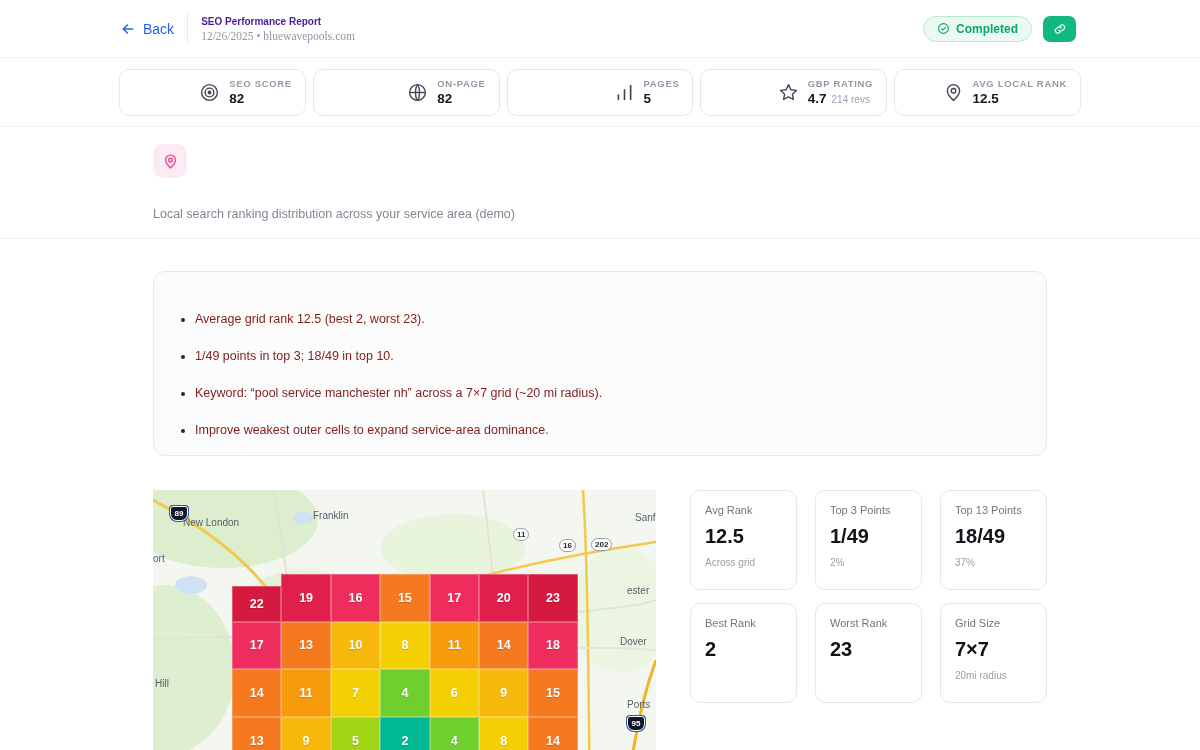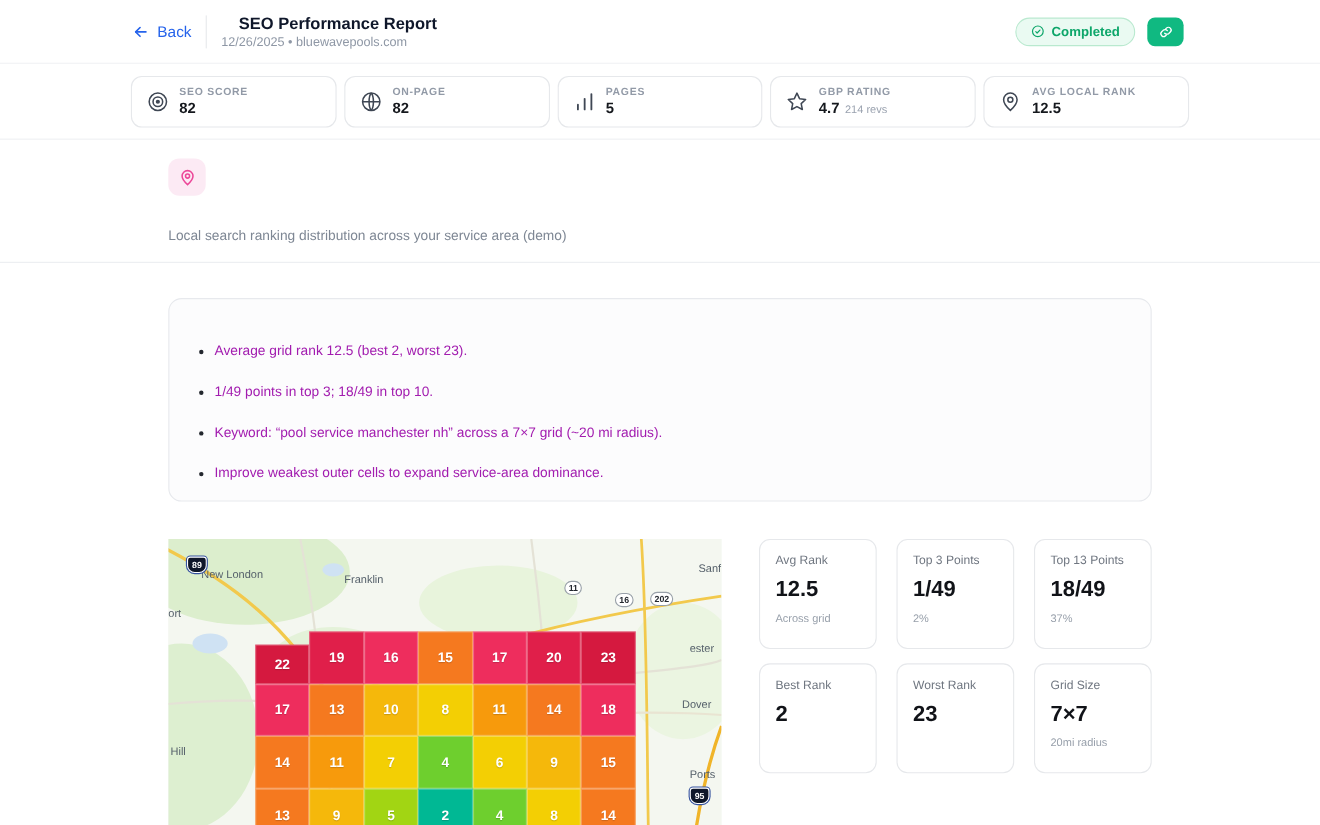--- a/index.html
+++ b/index.html
@@ -9,36 +9,36 @@
 
   
   .topbar { height:58px; border-bottom:1px solid #f1f2f4; display:flex;
     align-items:center; justify-content:space-between; padding:0 124px 0 120px; }
   .tb-left { display:flex; align-items:center; gap:13px; }
   .back-btn { display:flex; align-items:center; gap:7px; color:#2563eb;
     font-size:14px; font-weight:400; background:none; border:none; cursor:pointer;
     font-family:inherit; }
   .back-btn svg { width:16px; height:16px; }
   .v-divider { width:1px; height:30px; background:#e7e9ec; }
-  .tb-title { font-size:15px; font-weight:700; color:#0f172a;margin-left:16px; }
-  .tb-meta { font-size:11.5px; color:#8e97a5; margin-top:3px; }
+  .tb-title { font-size:10px; font-weight:700; color:#4c1d95; }
+  .tb-meta { font-size:11.5px; color:#8e97a5; margin-top:3px;font-family:Liberation Serif, serif; }
   .tb-right { display:flex; align-items:center; gap:11px; }
   .status-badge { display:inline-flex; align-items:center; gap:6px; height:26px;
     padding:0 13px; border-radius:999px; background:#eafaf2; border:1px solid #b9e9cf;
     color:#0da66a; font-size:12px; font-weight:700; }
   .status-badge svg { width:13px; height:13px; }
   .link-btn { width:33px; height:26px; border-radius:7px; background:#10b981;
     border:none; display:flex; align-items:center; justify-content:center; cursor:pointer; }
   .link-btn svg { width:14px; height:14px; }
 
   
   .stats-bar { height:69px; display:flex; align-items:center; gap:7px;
     padding:0 119px; border-bottom:1px solid #eef0f2; }
   .stat-card { flex:1; height:47px; border:1px solid #e6e8eb; border-radius:10px;
-    background:#fff; display:flex; align-items:center; gap:9px; padding:0 13px; }
+    background:#fff; display:flex; align-items:center; gap:9px; padding:0 13px;justify-content:flex-end; }
   .stat-icon { width:21px; height:21px; color:#3f4754; flex:none; display:flex; }
   .stat-icon svg { width:100%; height:100%; }
   .stat-label { font-size:9.5px; font-weight:700; letter-spacing:0.07em; color:#929aa7; }
   .stat-value-row { display:flex; align-items:baseline; gap:5px; margin-top:2px; }
   .stat-value { font-size:13.5px; font-weight:700; color:#15181d; }
   .stat-sub { font-size:10px; color:#9aa2af; }
 
   
   .main { padding:17px 153px 0; }
   .section-head { display:flex; align-items:center; gap:13px; }
@@ -47,21 +47,21 @@
   .section-icon svg { width:17px; height:17px; }
   .section-title { font-size:17.5px; font-weight:700; color:#101114; }
   .section-sub { margin-top:29px; font-size:12.5px; color:#7e8794; }
   .full-divider { height:1px; background:#eceef1; margin-top:17px; }
 
   
   .overview-card { margin:32px 153px 0; border:1px solid #e7e9ed; border-radius:12px;
     background:#fcfcfd; padding:17px 21px 7px; }
   .ov-title { font-size:13.5px; font-weight:700; color:#17191d; }
   .ov-list { margin:13px 0 0; padding-left:20px; list-style:disc; }
-  .ov-bullet { font-size:12.5px; color:#a21caf; margin-bottom:11px;margin-top:23px; }
+  .ov-bullet { font-size:12.5px; color:#7f1d1d; margin-bottom:11px;margin-top:23px; }
   .ov-bullet::marker { color:#23272e; }
 
   
   .content-row { margin:34px 153px 0; display:flex; gap:34px; }
   .map-container { position:relative; width:503px; height:560px; overflow:hidden;
     flex:none; background:#f4f7f0; }
   .map-svg { position:absolute; inset:0; }
   .map-overlay { position:absolute; inset:0; }
   .map-label { position:absolute; font-size:10px; color:#55606a; white-space:nowrap; }
   .badge-route { position:absolute; min-width:16px; height:13px; padding:0 3px;
@@ -250,21 +250,21 @@
         <path d="M330 0 C350 150 360 350 340 560" stroke="#e4e2d6" stroke-width="2" fill="none"></path>
         <path d="M-10 5 C60 40 110 80 150 150" stroke="#f2c94c" stroke-width="3" fill="none"></path>
         <path d="M150 150 C250 100 380 70 503 52" stroke="#f2c94c" stroke-width="2.5" fill="none"></path>
         <path d="M430 0 C440 150 430 350 450 560" stroke="#f2c94c" stroke-width="2.5" fill="none"></path>
         <path d="M503 170 C470 260 458 420 480 560" stroke="#f0b429" stroke-width="3" fill="none"></path>
         <path d="M0 278 C150 268 300 292 503 276" stroke="#f2c94c" stroke-width="2.5" fill="none"></path>
         <path d="M150 150 C260 170 400 152 503 160" stroke="#e9e4d2" stroke-width="2" fill="none"></path>
       </svg>
       <div class="map-overlay">
           <span class="map-label" style="left: 30px; top: 27px;">New London</span>
-          <span class="map-label" style="left: 160px; top: 32px;">Franklin</span>
+          <span class="map-label" style="left: 160px; top: 20px;">Franklin</span>
           <span class="map-label" style="left: 482px; top: 22px;">Sanf</span>
           <span class="map-label" style="left: 474px; top: 95px;">ester</span>
           <span class="map-label" style="left: 449px; top: 146px; padding-left: 18px;">Dover</span>
           <span class="map-label" style="left: 474px; top: 209px;">Ports</span>
           <span class="map-label" style="left: 458px; top: 260px;">xeter</span>
           <span class="map-label" style="left: 2px; top: 188px;">Hill</span>
           <span class="map-label" style="left: 0px; top: 63px;">ort</span>
           <span class="badge-interstate" style="left: 17px; top: 16px;">89</span>
           <span class="badge-route" style="left: 360px; top: 38px;">11</span>
           <span class="badge-route" style="left: 406px; top: 49px;">16</span>

